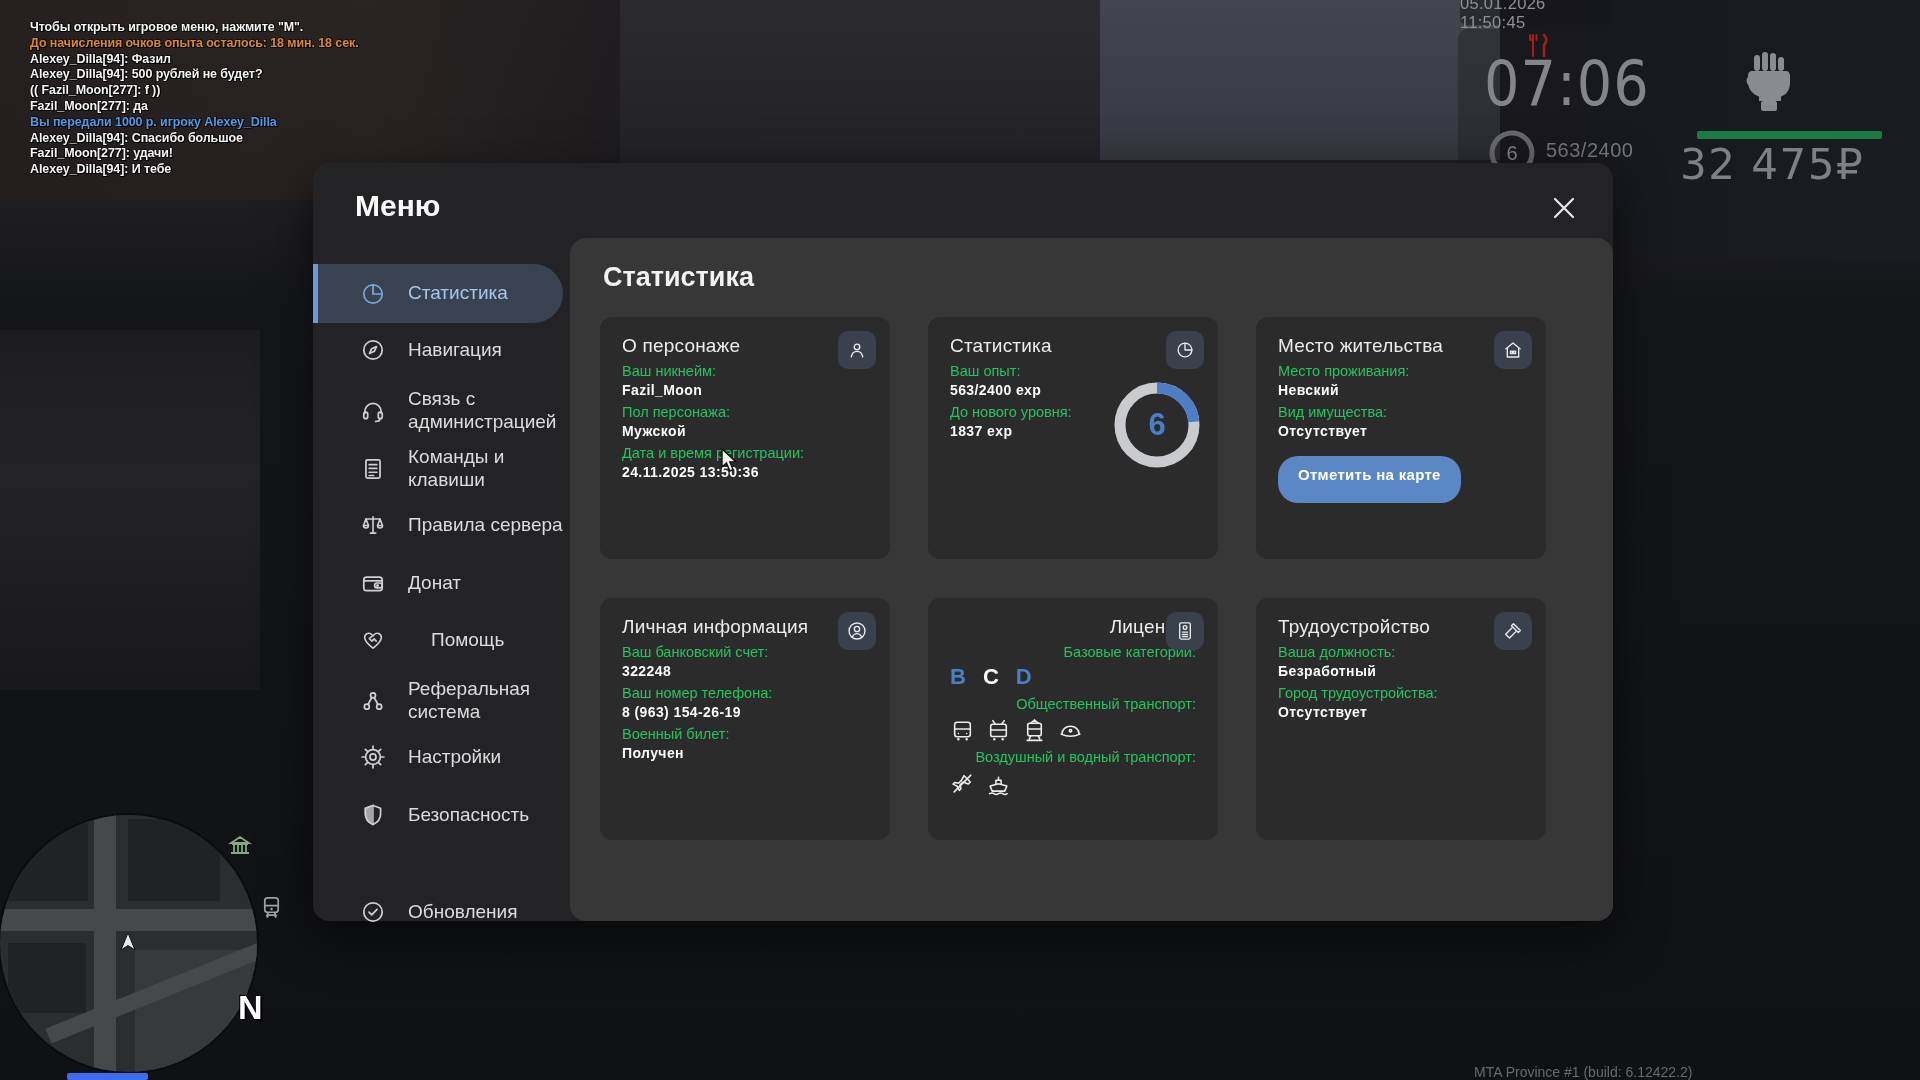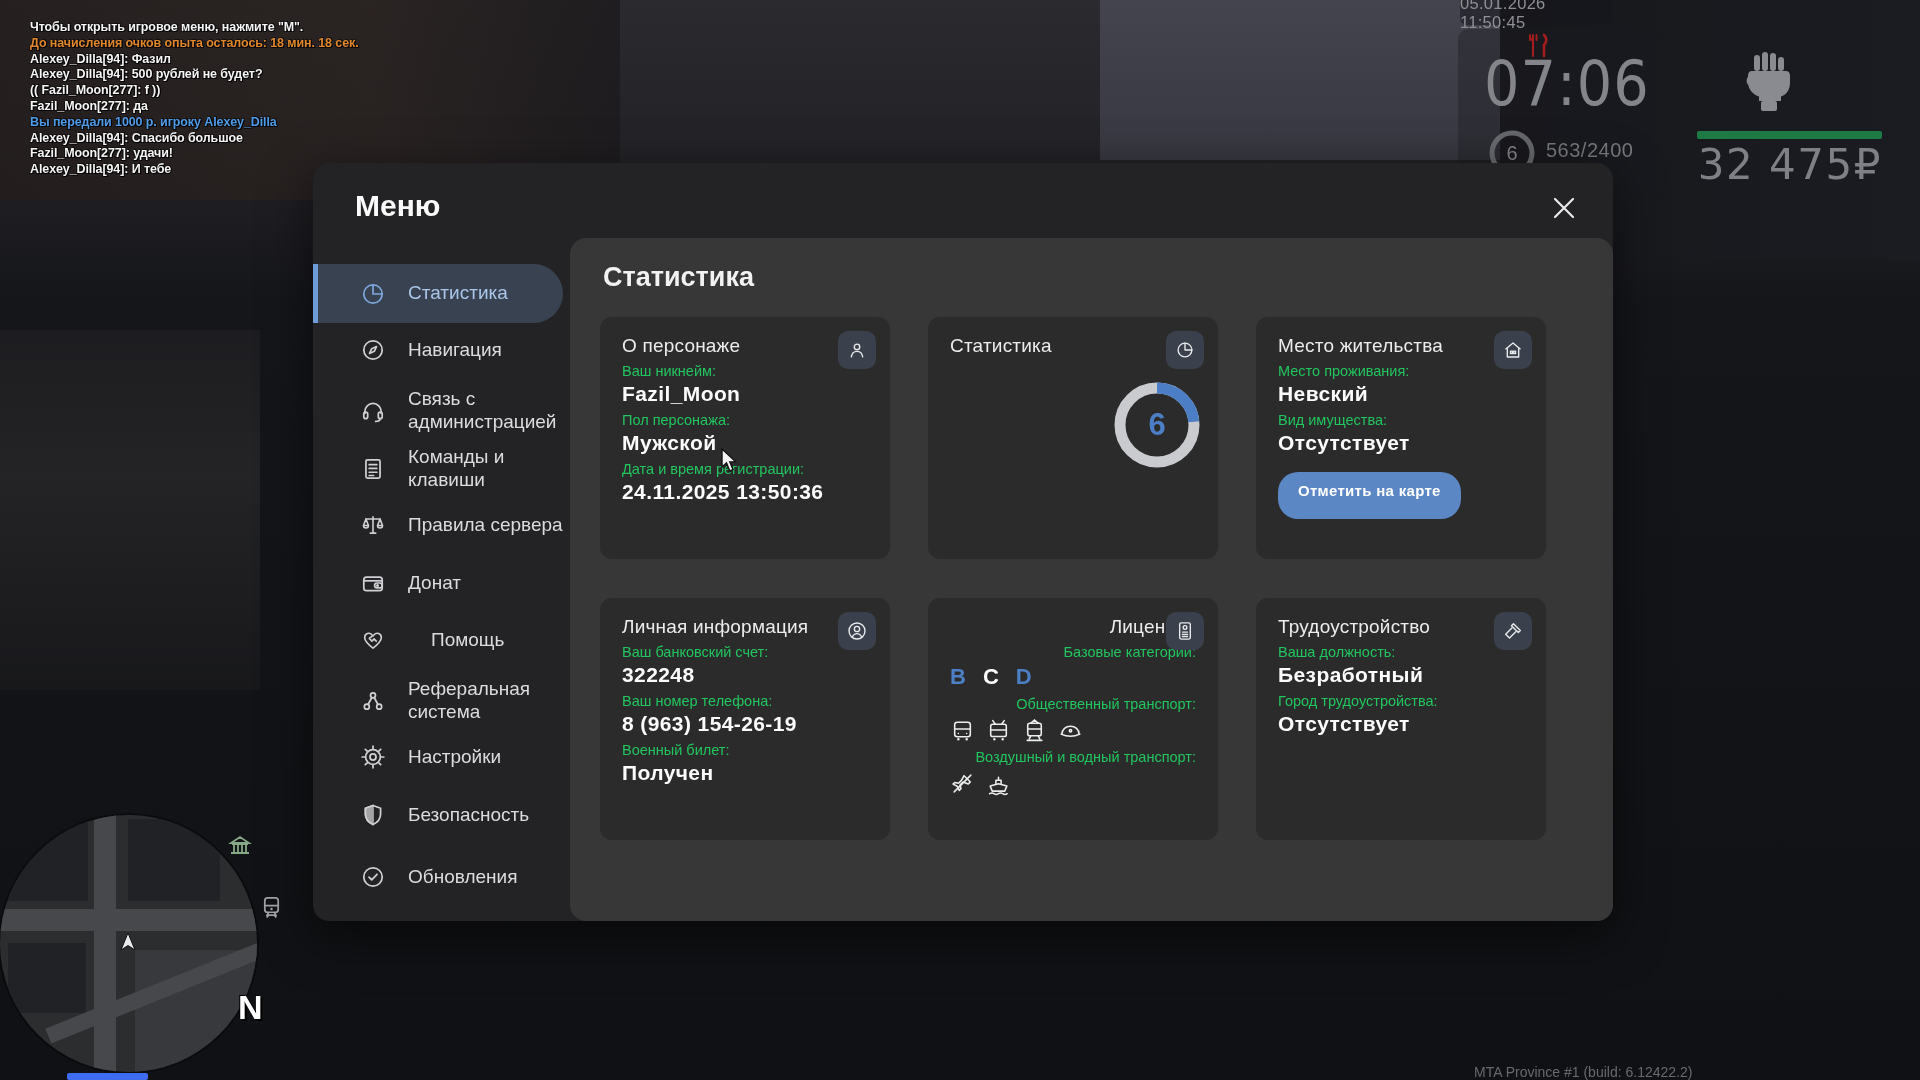--- a/index.html
+++ b/index.html
@@ -33,21 +33,21 @@
     background:rgba(25,25,31,.38); border-radius:10px; }
   .hud-fork { position:absolute; left:70px; top:4px; }
   .hud-clock { position:absolute; left:26px; top:18px; font-size:62px; color:#84858a;
     letter-spacing:1px; font-weight:400; font-family:"DejaVu Sans","Liberation Sans",sans-serif; font-stretch:condensed; }
   .hud-ring { position:absolute; left:28px; top:98px; width:52px; height:52px; }
   .hud-ring .num { position:absolute; left:0; top:0; width:52px; height:52px; display:flex;
     align-items:center; justify-content:center; color:#84858a; font-size:20px; }
   .hud-exp { position:absolute; left:88px; top:110px; color:#77787c; font-size:20px; letter-spacing:.5px; }
   .hud-fist { position:absolute; left:1746px; top:48px; }
   .hud-money-bar { position:absolute; left:1697px; top:131px; width:185px; height:8px; border-radius:2px; }
-  .hud-money { position:absolute; left:1680px; top:140px; width:202px; text-align:right;
+  .hud-money { position:absolute; left:1680px; top:140px; width:202px; 
     font-size:42px; color:#7f8085; letter-spacing:1.5px; font-family:"DejaVu Sans",sans-serif; }
 
   
   .keybinds { position:absolute; left:17px; top:507px; }
   .kb-row { display:flex; align-items:center; height:27px; margin-bottom:13.5px; }
   .kb-key { min-width:33px; height:27px; padding:0 8px; background:rgba(16,16,19,.85);
     border-radius:6px; color:#d2d2d4; font-size:14px; display:flex; align-items:center; justify-content:center; }
   .kb-label { margin-left:16px; color:#ededee; font-size:16.5px; text-shadow:1px 1px 2px #000; }
 
   
@@ -84,21 +84,21 @@
   .content { position:absolute; left:257px; top:75px; width:1043px; height:683px;
     background:#373737; border-radius:16px; }
   .content-heading { position:absolute; left:33px; top:24px; color:#f2f2f2; font-size:27px; font-weight:700; }
 
   .card { position:absolute; width:290px; height:242px; background:#2b2b2c; border-radius:12px;
     padding:18px 22px; color:#fff; }
   .card-title { font-size:19px; color:#ececec; letter-spacing:.2px; }
   .card-badge { position:absolute; right:14px; top:14px; width:38px; height:38px; background:#3a414c;
     border-radius:10px; display:flex; align-items:center; justify-content:center; color:#e9eaec; }
   .f-label { margin-top:6px; font-size:14.5px; color:#22c55e; }
-  .f-value { margin-top:3px; font-size:21px; font-weight:700; color:#fbfbfb; letter-spacing:.4px; }
+  .f-value { margin-top:3px; font-size:14px; font-weight:700; color:#fbfbfb; letter-spacing:.4px; }
 
   .donut-wrap { position:absolute; right:15px; top:62px; width:92px; height:92px; }
   .donut-wrap .lvl { position:absolute; inset:0; display:flex; align-items:center; justify-content:center;
     color:#4c7ec6; font-size:31px; font-weight:700; }
 
   .map-btn { display:inline-block; margin-top:17px; padding:10px 20px 20px; border-radius:20px;
     color:#fff; font-size:15px; font-weight:700; letter-spacing:.3px; border:none; cursor:pointer; }
 
   .cat-row { margin-top:4px; display:flex; gap:17px; font-size:22px; font-weight:700; }
   .t-icons { margin-top:6px; display:flex; gap:11px; color:#eceded; align-items:flex-end; }
@@ -284,21 +284,21 @@
       </div>
       <div class="s-item" style="top:639px;">
         <span class="s-ico">
           <svg width="26" height="26" viewBox="0 0 24 24" fill="none" stroke="currentColor" stroke-width="1.6" stroke-linejoin="round">
             <path d="M12 3.2 L19 5.8 V11c0 4.8-3 7.8-7 9.8-4-2-7-5-7-9.8V5.8Z"></path>
             <path d="M12 3.2 L5 5.8 V11c0 4.8 3 7.8 7 9.8Z" fill="currentColor" opacity=".75"></path>
           </svg>
         </span>
         <span class="s-label">Безопасность</span>
       </div>
-      <div class="s-item" style="top:701px;">
+      <div class="s-item" style="top:736px;">
         <span class="s-ico">
           <svg width="26" height="26" viewBox="0 0 24 24" fill="none" stroke="currentColor" stroke-width="1.6" stroke-linecap="round" stroke-linejoin="round">
             <circle cx="12" cy="12" r="8.5"></circle>
               <path d="M8.3 12.2l2.5 2.5 4.9-5.2"></path>
           </svg>
         </span>
         <span class="s-label">Обновления</span>
       </div>
     </div>
 
@@ -322,20 +322,26 @@
       </div>
 
       <div class="card" style="left:358px;top:79px;">
         <div class="card-title">Статистика</div>
         <div class="card-badge">
           <svg width="22" height="22" viewBox="0 0 24 24" fill="none" stroke="currentColor" stroke-width="1.5" stroke-linecap="round">
             <circle cx="12" cy="12" r="7.5"></circle>
               <path d="M12 12V4.5 M12 12h7.5"></path>
           </svg>
         </div>
+        <div style="width:160px;">
+          <div class="f-label">Ваш опыт:</div>
+          <div class="f-value">563/2400 exp</div>
+          <div class="f-label">До нового уровня:</div>
+          <div class="f-value">1837 exp</div>
+        </div>
         <div class="donut-wrap">
           <svg width="92" height="92" viewBox="0 0 92 92">
             <circle cx="46" cy="46" r="37" fill="none" stroke="#c9cbcf" stroke-width="11"></circle>
             <circle cx="46" cy="46" r="37" fill="none" stroke="#4c7ec6" stroke-width="11" transform="rotate(-90 46 46)" stroke-dasharray="54.6 177.8"></circle>
           </svg>
           <div class="lvl">6</div>
         </div>
       </div>
 
       <div class="card" style="left:686px;top:79px;">

